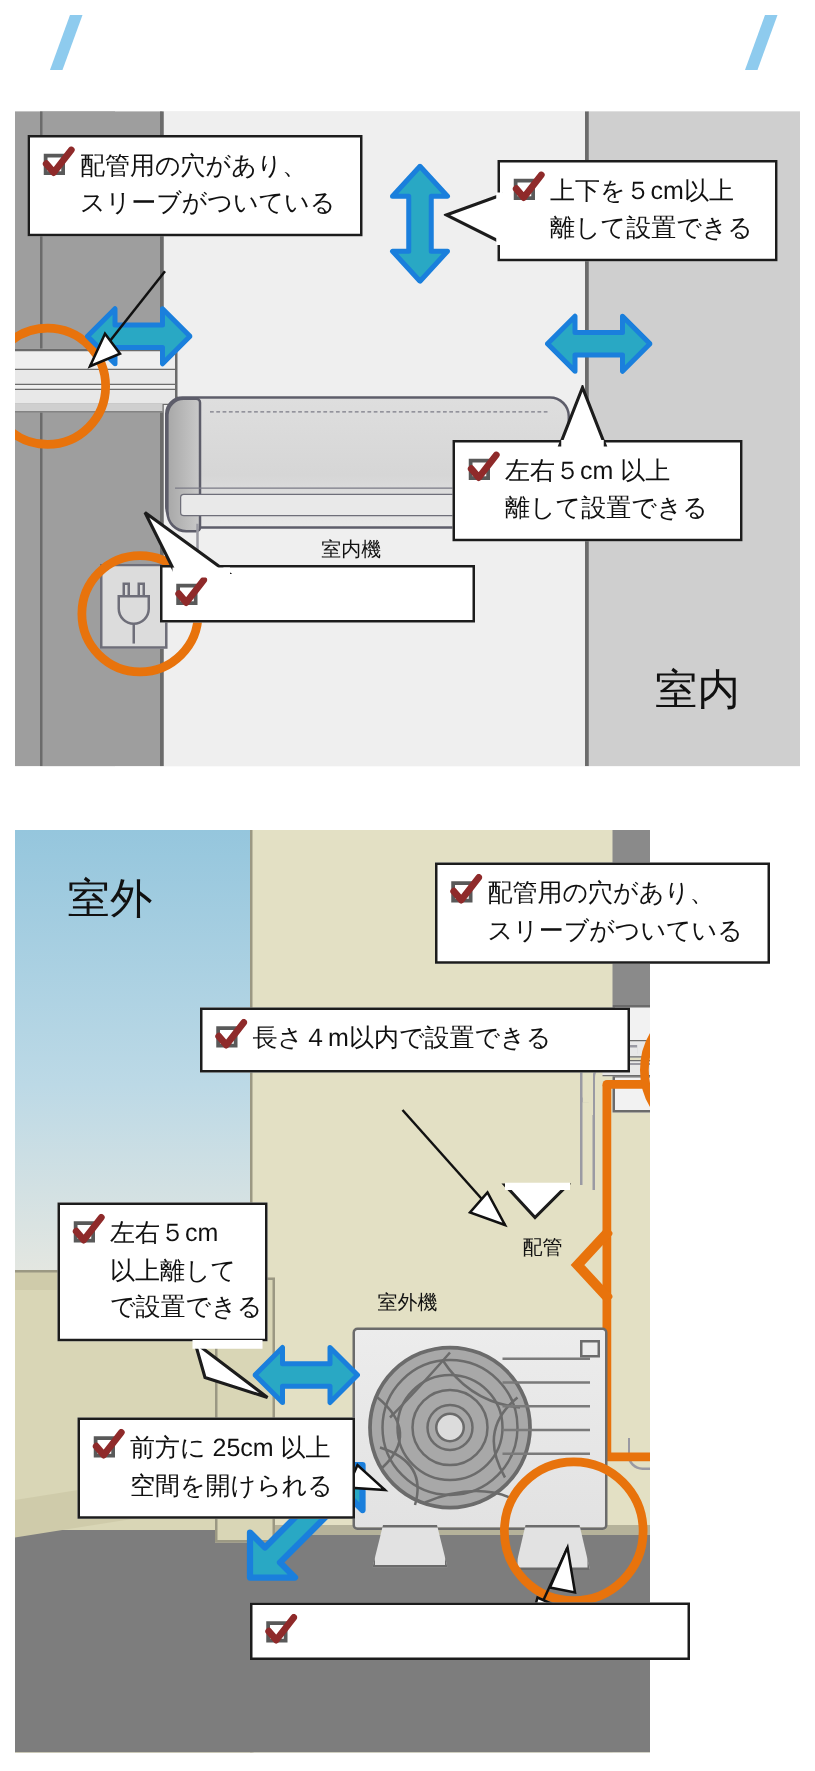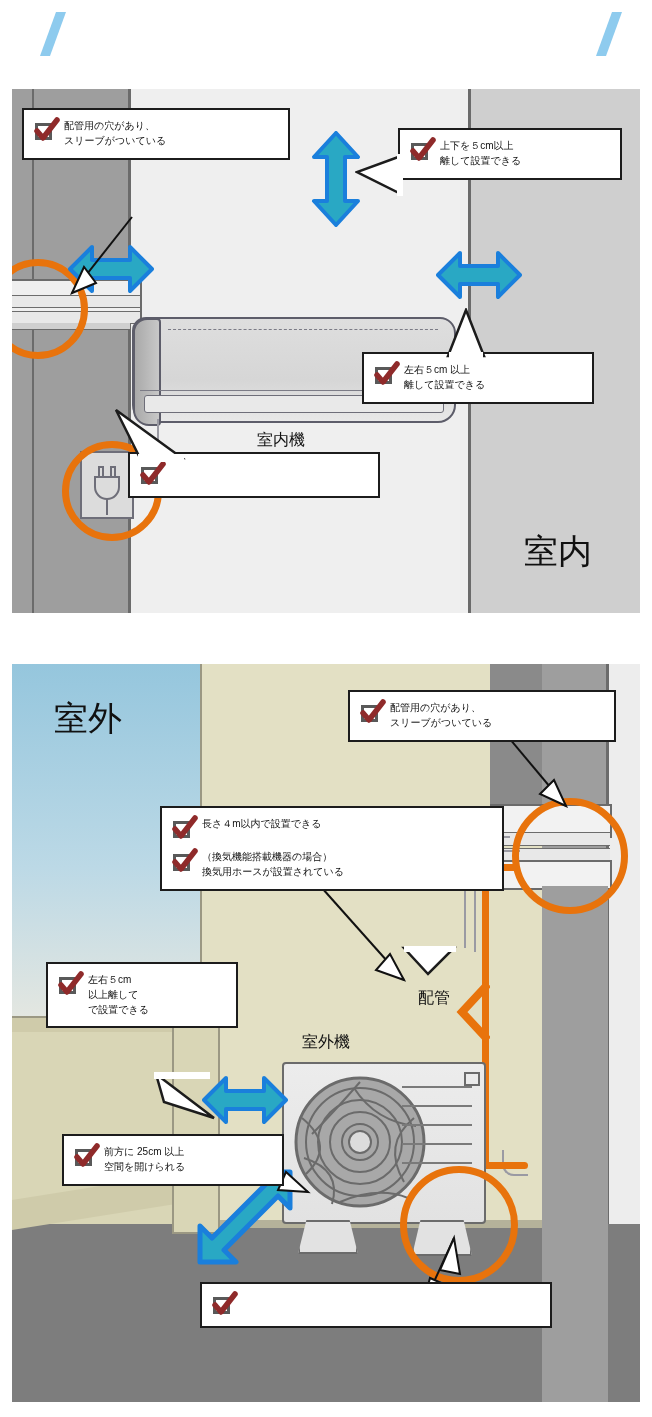--- a/index.html
+++ b/index.html
@@ -20,21 +20,21 @@
   }
   .slash{
     position:absolute;width:10px;height:44px;background:#8ecbee;
   }
   .slash.left{left:48px;top:12px;transform:skewX(-20deg);}
   .slash.right{right:38px;top:12px;transform:skewX(-20deg);}
 
   
   .panel{position:absolute;overflow:hidden;}
   #panel-indoor{left:12px;top:89px;width:628px;height:524px;background:#efefef;}
-  #panel-outdoor{left:12px;top:664px;width:628px;height:738px;background:#e3e0c4;}
+  #panel-outdoor{left:12px;top:664px;width:508px;height:738px;background:#e3e0c4;}
 
   
   .wall-dark{position:absolute;background:#9e9e9e;}
   .wall-light{position:absolute;background:#efefef;}
   .wall-mid{position:absolute;background:#cfcfcf;}
 
   
   .pipe{position:absolute;background:#e8e8e8;border-top:1.5px solid #6c6c6c;border-bottom:1.5px solid #6c6c6c;}
 
   
@@ -67,21 +67,21 @@
   
   .ocircle{position:absolute;border:7px solid #e8730c;border-radius:50%;background:transparent;}
 
   
   .arrow{position:absolute;}
 
   
   .callout{
     position:absolute;background:#fff;border:2.5px solid #1c1c1c;
     box-sizing:border-box;padding:9px 12px 9px 10px;
-    font-size:10px;line-height:1.48;color:#111;white-space:nowrap;
+    font-size:20px;line-height:1.48;color:#111;white-space:nowrap;
   }
   .callout .row{display:flex;align-items:flex-start;gap:8px;}
   .callout .row + .row{margin-top:9px;}
   .callout .txt{display:block;}
   .chk{flex:0 0 auto;width:22px;height:22px;position:relative;margin-top:2px;}
   .chk .sq{position:absolute;left:1px;top:2px;width:17px;height:17px;border:3px solid #595959;box-sizing:border-box;}
   .chk .tick{position:absolute;left:-1px;top:-4px;}
 
   .tail{position:absolute;}
 
@@ -370,39 +370,27 @@
       <span class="chk">
         <span class="sq"></span>
         <svg class="tick" width="27" height="27" viewBox="0 0 27 27">
             <path d="M4 14 L10 21 L24 3" stroke="#8f2a2a" stroke-width="5.5" fill="none" stroke-linecap="round" stroke-linejoin="round"></path>
           </svg>
       </span>
       <span class="txt">
         <span>長さ４m以内で設置できる</span>
       </span>
     </div>
-    <div class="row">
-      <span class="chk">
-        <span class="sq"></span>
-        <svg class="tick" width="27" height="27" viewBox="0 0 27 27">
-            <path d="M4 14 L10 21 L24 3" stroke="#8f2a2a" stroke-width="5.5" fill="none" stroke-linecap="round" stroke-linejoin="round"></path>
-          </svg>
-      </span>
-      <span class="txt">
-        <span>（換気機能搭載機器の場合）</span><br>
-        <span>換気用ホースが設置されている</span>
-      </span>
-    </div>
   </div>
   <svg class="tail" style="left:398px;top:946px;" width="66" height="32">
     <path d="M6 2 L56 2 L30 28 Z" fill="#fff" stroke="#1c1c1c" stroke-width="2.5"></path>
     <rect x="6" y="0" width="52" height="6" fill="#fff"></rect>
   </svg>
 
-  <div class="callout" style="left:46px;top:962px;width:192px;">
+  <div class="callout" style="left:46px;top:962px;width:168px;">
     <div class="row">
       <span class="chk">
         <span class="sq"></span>
         <svg class="tick" width="27" height="27" viewBox="0 0 27 27">
             <path d="M4 14 L10 21 L24 3" stroke="#8f2a2a" stroke-width="5.5" fill="none" stroke-linecap="round" stroke-linejoin="round"></path>
           </svg>
       </span>
       <span class="txt">
         <span>左右５cm</span><br>
         <span>以上離して</span><br>

